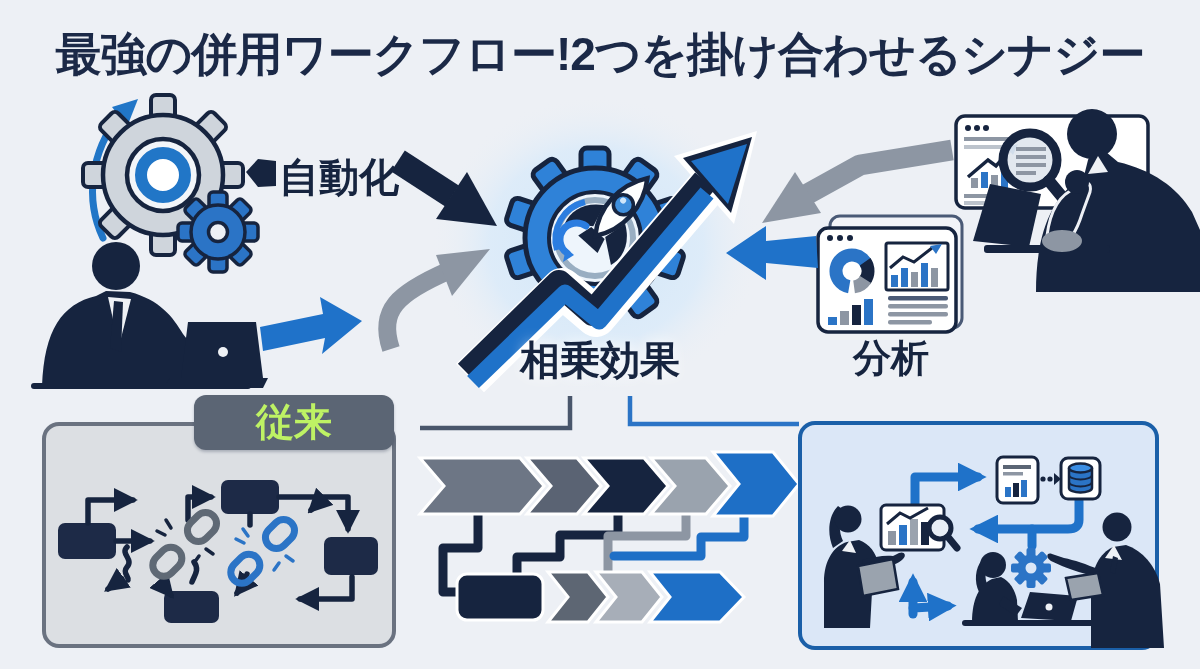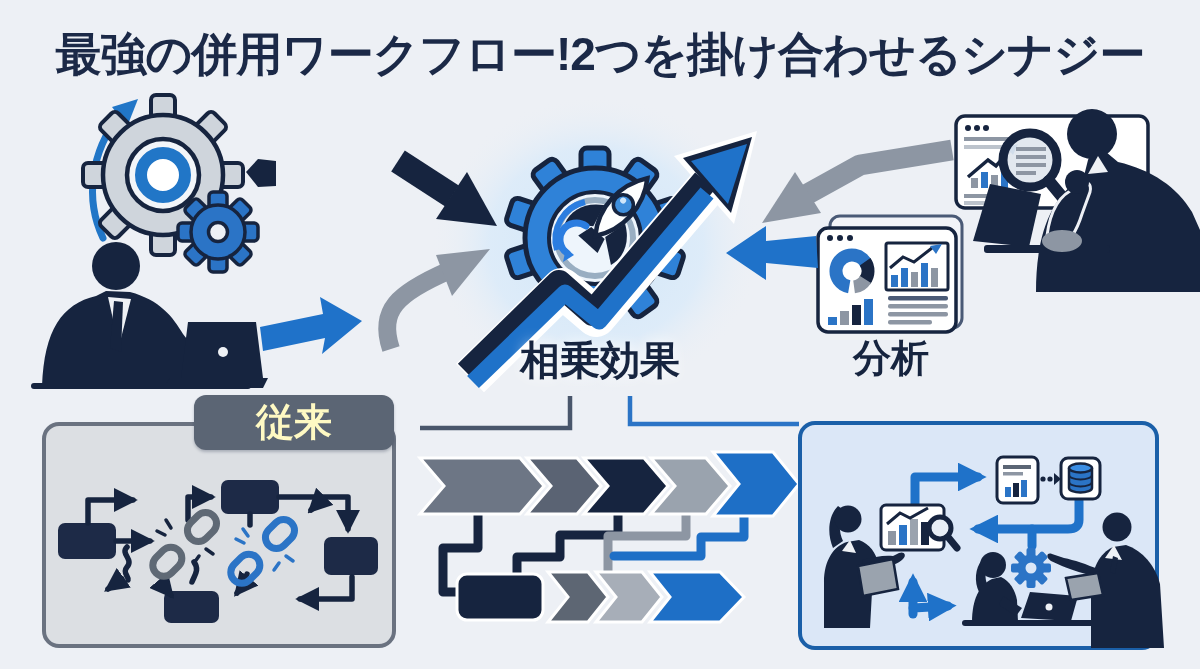--- a/index.html
+++ b/index.html
@@ -13,21 +13,21 @@
   .txt{position:absolute;color:#16243f;font-weight:900;white-space:nowrap;}
   .title{
     left:0;top:24px;width:1200px;text-align:center;
     font-size:46px;letter-spacing:-1px;color:#1b2947;
   }
   .automation-label{left:279px;top:150px;font-size:40px;}
   .synergy-label{left:495px;top:333px;width:210px;text-align:center;font-size:40px;
     text-shadow:0 0 14px rgba(255,255,255,.9);}
   .analysis-label{left:843px;top:333px;width:96px;text-align:center;font-size:38px;}
   .tab{
-    position:absolute;color:#fef9c3;font-weight:900;text-align:center;
+    position:absolute;color:#bef264;font-weight:900;text-align:center;
     border-radius:12px;box-shadow:0 2px 3px rgba(20,30,60,.25);
   }
   .before-tab{left:194px;top:395px;width:200px;height:55px;line-height:55px;
     font-size:38px;background:#5b6574;}
   .after-tab{left:800px;top:397px;width:218px;height:47px;line-height:47px;
     font-size:33px;background:#1b6fc7;}
 </style>
 </head>
 <body>
 
@@ -402,17 +402,18 @@
       <polygon points="757,131 674,156 734,224" fill="#ffffff"></polygon>
       <path d="M467,373 L559,283 L593,313 L705,181" fill="none" stroke="#16243f" stroke-width="26" stroke-linejoin="round"></path>
       <polygon points="752,137 683,158 731,213" fill="#16243f"></polygon>
       <path d="M473,382 L565,293 L599,321 L707,193" fill="none" stroke="#1f72c9" stroke-width="17" stroke-linejoin="round"></path>
       <polygon points="747,144 691,161 728,204" fill="#1f72c9"></polygon>
     </g>
   </g>
 </svg>
 
 <div class="txt title">最強の併用ワークフロー!2つを掛け合わせるシナジー</div>
+<div class="txt automation-label">自動化</div>
 <div class="txt analysis-label">分析</div>
 <div class="txt synergy-label">相乗効果</div>
 <div class="tab before-tab">従来</div>
 
 </div>
 
 </body></html>

